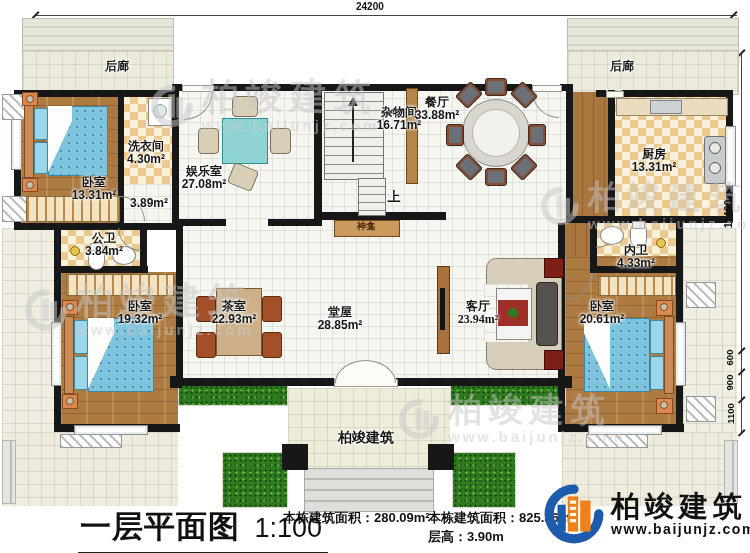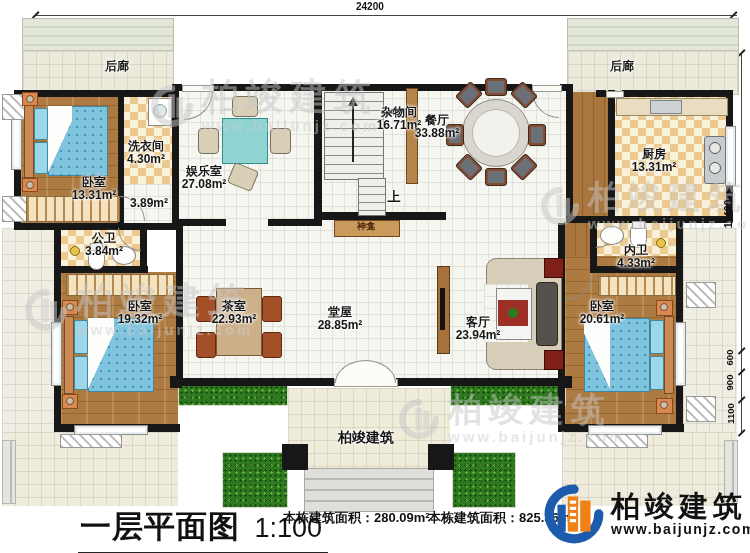--- a/index.html
+++ b/index.html
@@ -234,21 +234,21 @@
   <div class="abs" style="left:462px;top:99px;width:66px;height:66px;background:#d9d6cf;border:1px solid #8a8a84;border-radius:50%;"></div>
   <div class="abs" style="left:472px;top:109px;width:46px;height:46px;background:#f2f1ec;border:1px solid #b5b5ae;border-radius:50%;"></div>
   <div class="chair-d" style="left:485px;top:78px;width:20px;height:16px;"></div>
   <div class="chair-d" style="left:513px;top:86px;width:20px;height:16px;transform:rotate(45deg);"></div>
   <div class="chair-d" style="left:528px;top:124px;width:16px;height:20px;"></div>
   <div class="chair-d" style="left:513px;top:158px;width:20px;height:16px;transform:rotate(-45deg);"></div>
   <div class="chair-d" style="left:485px;top:168px;width:20px;height:16px;"></div>
   <div class="chair-d" style="left:458px;top:158px;width:20px;height:16px;transform:rotate(45deg);"></div>
   <div class="chair-d" style="left:446px;top:124px;width:16px;height:20px;"></div>
   <div class="chair-d" style="left:458px;top:86px;width:20px;height:16px;transform:rotate(-45deg);"></div>
-  <div class="lbl" style="left:437px;top:114px;">
+  <div class="lbl" style="left:437px;top:96px;">
     <span>餐厅</span><br>
     <span class="ar">33.88m²</span>
   </div>
 
   <div class="abs" style="left:616px;top:98px;width:110px;height:16px;background:#e9dcc0;border:1px solid #9a8a64;"></div>
   <div class="abs" style="left:650px;top:100px;width:30px;height:12px;background:#cfd2d4;border:1px solid #7e8284;"></div>
   <div class="abs" style="left:704px;top:136px;width:20px;height:46px;background:#c9ccce;border:1px solid #6f7376;border-radius:3px;"></div>
   <div class="abs" style="left:709px;top:142px;width:10px;height:10px;border:1px solid #555;border-radius:50%;background:#e8e8e4;"></div>
   <div class="abs" style="left:709px;top:162px;width:10px;height:10px;border:1px solid #555;border-radius:50%;background:#e8e8e4;"></div>
   <div class="lbl" style="left:654px;top:148px;">
@@ -302,21 +302,21 @@
   <div class="abs" style="left:437px;top:266px;width:11px;height:86px;background:#a8713c;border:1px solid #5e3a14;"></div>
   <div class="abs" style="left:440px;top:288px;width:5px;height:42px;background:#141414;"></div>
   <div class="abs" style="left:486px;top:258px;width:74px;height:110px;background:#d7ceba;border:1px solid #8a8172;border-radius:10px;"></div>
   <div class="abs tile-w" style="left:484px;top:284px;width:44px;height:58px;"></div>
   <div class="abs" style="left:536px;top:282px;width:20px;height:62px;background:#55514e;border:1px solid #2e2a26;border-radius:4px;"></div>
   <div class="abs" style="left:496px;top:288px;width:34px;height:50px;background:#f4f4f2;border:1px solid #8a8a86;"></div>
   <div class="abs" style="left:498px;top:300px;width:30px;height:26px;background:#9e2f26;"></div>
   <div class="abs" style="left:508px;top:308px;width:10px;height:10px;background:#2f7a1e;border-radius:50%;"></div>
   <div class="abs" style="left:544px;top:258px;width:18px;height:18px;background:#7e1f18;border:1px solid #3c0c08;"></div>
   <div class="abs" style="left:544px;top:350px;width:18px;height:18px;background:#7e1f18;border:1px solid #3c0c08;"></div>
-  <div class="lbl" style="left:478px;top:316px;">
+  <div class="lbl" style="left:478px;top:300px;font-family:Liberation Serif, serif;">
     <span>客厅</span><br>
     <span class="ar">23.94m²</span>
   </div>
 
   <div class="hatch" style="left:598px;top:276px;width:76px;height:18px;"></div>
   <div class="abs" style="left:664px;top:316px;width:8px;height:76px;background:#c98a55;border:1px solid #7a4a22;"></div>
   <div class="pillow" style="left:650px;top:320px;width:12px;height:32px;"></div>
   <div class="pillow" style="left:650px;top:356px;width:12px;height:32px;"></div>
   <div class="mattress" style="left:584px;top:318px;width:64px;height:72px;"></div>
   <div class="sheet" style="left:584px;top:318px;width:26px;height:72px;transform:scaleX(-1);"></div>
@@ -382,20 +382,21 @@
 
   <div class="abs" style="left:78px;top:506px;border-bottom:4px double #222;padding:0 6px 4px 2px;white-space:nowrap;z-index:50;">
     <span style="font-size:31px;font-weight:bold;color:#111;letter-spacing:1px;">一层平面图</span>
     <span style="font-size:27px;font-weight:normal;color:#111;margin-left:10px;">1:100</span>
   </div>
   <div class="abs footer-stat" style="left:283px;top:508px;z-index:50;">
     <div><span>本栋建筑面积：</span><span>280.09m²</span></div>
   </div>
   <div class="abs footer-stat" style="left:428px;top:508px;z-index:50;">
     <div><span>本栋建筑面积：</span><span>825.36m²</span></div>
+    <div><span>层高：</span><span>3.90m</span></div>
   </div>
   <div class="abs" style="left:543px;top:484px;display:flex;align-items:center;gap:6px;z-index:55;background:transparent;">
     <svg width="62" height="60" viewBox="0 0 60 58">
       <path d="M30 5 A24 24 0 1 0 54 29" fill="none" stroke="#1d5cad" stroke-width="9" stroke-linecap="round"></path>
       <rect x="24" y="12" width="10" height="34" fill="#f08018"></rect>
       <rect x="36" y="16" width="10" height="30" fill="#f08018"></rect>
       <rect x="14" y="20" width="8" height="26" fill="#1d5cad"></rect>
       <rect x="26" y="16" width="6" height="3" fill="#fff"></rect>
         <rect x="26" y="22" width="6" height="3" fill="#fff"></rect>
       <rect x="26" y="28" width="6" height="3" fill="#fff"></rect>

